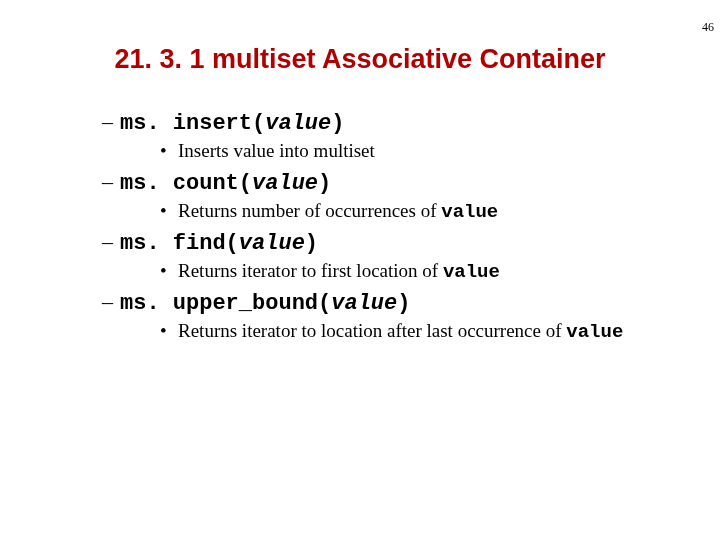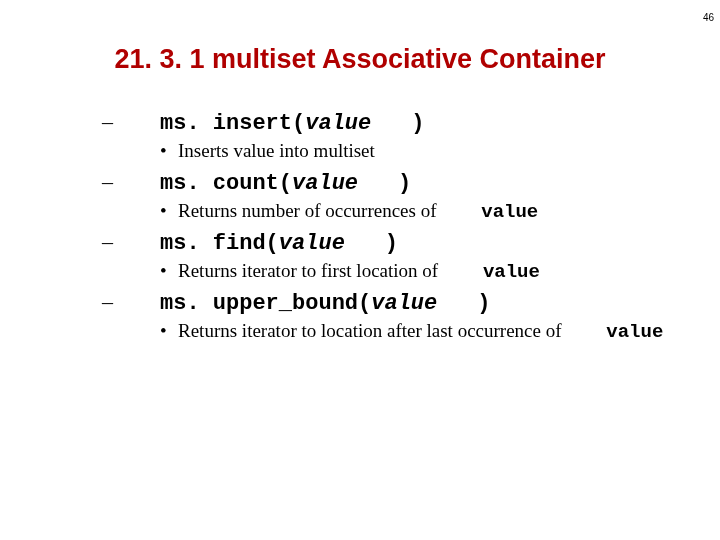--- a/index.html
+++ b/index.html
@@ -7,24 +7,24 @@
     padding: 0;
     width: 720px;
     height: 540px;
     background: #ffffff;
     font-family: "Times New Roman", Times, serif;
     color: #000;
     position: relative;
   }
   .page-number {
     position: absolute;
-    top: 12px;
+    top: 20px;
     right: 6px;
-    font-size: 10px;
-    font-family: Liberation Sans, sans-serif;
+    font-size: 12px;
+    font-family: Liberation Serif, serif;
   }
   .slide-title {
     margin: 44px 0 0 0;
     text-align: center;
     font-family: Arial, Helvetica, sans-serif;
     font-weight: bold;
     font-size: 27px;
     color: #b00000;
   }
   .content {
@@ -54,21 +54,20 @@
     margin-top: 4px;
     margin-bottom: 4px;
   }
   .lvl3-bullet {
     display: inline-block;
     width: 18px;
   }
   .mono {
     font-family: "Courier New", Courier, monospace;
     font-weight: bold;
-    margin-left: 40px;
   }
   .mono-ital {
     font-family: "Courier New", Courier, monospace;
     font-weight: bold;
     font-style: italic;
   }
 </style>
 </head>
 <body>
 

